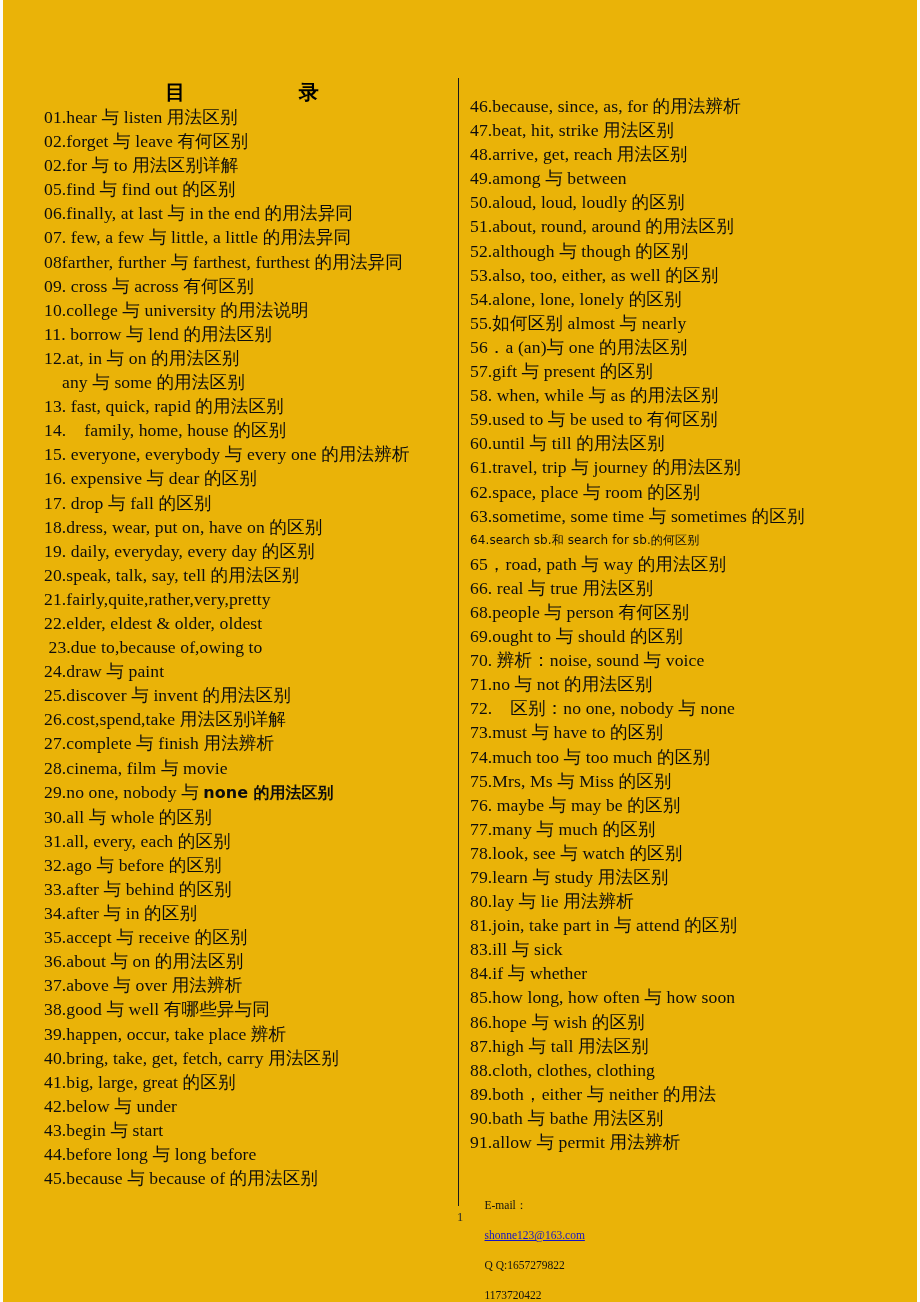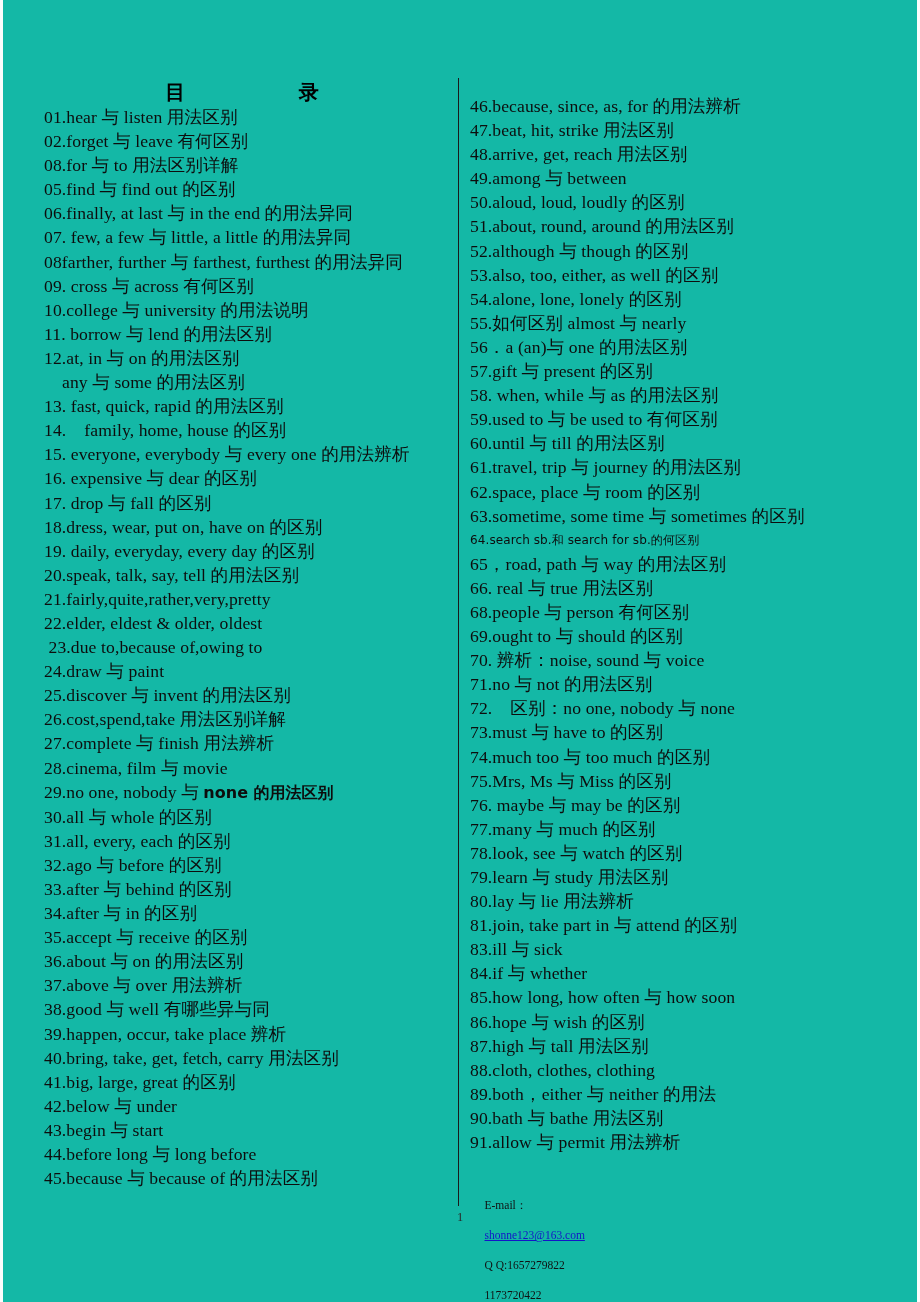--- a/index.html
+++ b/index.html
@@ -15,21 +15,21 @@
     position: relative;
     overflow: hidden;
   }
 
   
   .page {
     position: absolute;
     left: 0; top: 0;
     width: 920px;
     height: 1302px;
-    background: #14b8a6;
+    background: #eab308;
     box-sizing: border-box;
   }
 
   
   .edge-left {
     position: absolute;
     left: 0; top: 0;
     width: 3px; height: 1302px;
     background: #fcfcfc;
   }
@@ -146,21 +146,21 @@
   <div class="edge-left"></div>
   <div class="edge-right"></div>
 
   <div class="column-rule"></div>
 
   <div class="doc-title">目          录</div>
 
   <div class="col col-left">
       <div class="toc-line"><span>01.hear 与 listen 用法区别</span></div>
       <div class="toc-line"><span>02.forget 与 leave 有何区别</span></div>
-      <div class="toc-line"><span>08.for 与 to 用法区别详解</span></div>
+      <div class="toc-line"><span>02.for 与 to 用法区别详解</span></div>
       <div class="toc-line"><span>05.find 与 find out 的区别</span></div>
       <div class="toc-line"><span>06.finally, at last 与 in the end 的用法异同</span></div>
       <div class="toc-line"><span>07. few, a few 与 little, a little 的用法异同</span></div>
       <div class="toc-line"><span>08farther, further 与 farthest, furthest 的用法异同</span></div>
       <div class="toc-line"><span>09. cross 与 across 有何区别</span></div>
       <div class="toc-line"><span>10.college 与 university 的用法说明</span></div>
       <div class="toc-line"><span>11. borrow 与 lend 的用法区别</span></div>
       <div class="toc-line"><span>12.at, in 与 on 的用法区别</span></div>
       <div class="toc-line"><span>    any 与 some 的用法区别</span></div>
       <div class="toc-line"><span>13. fast, quick, rapid 的用法区别</span></div>

